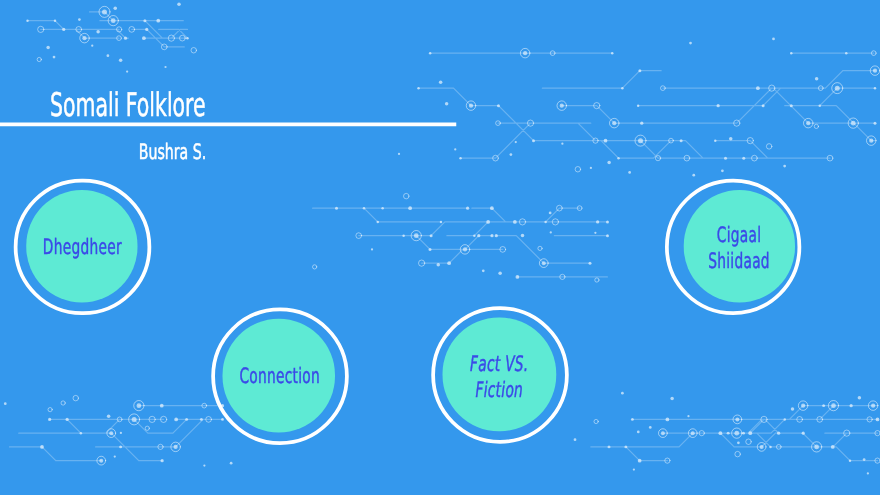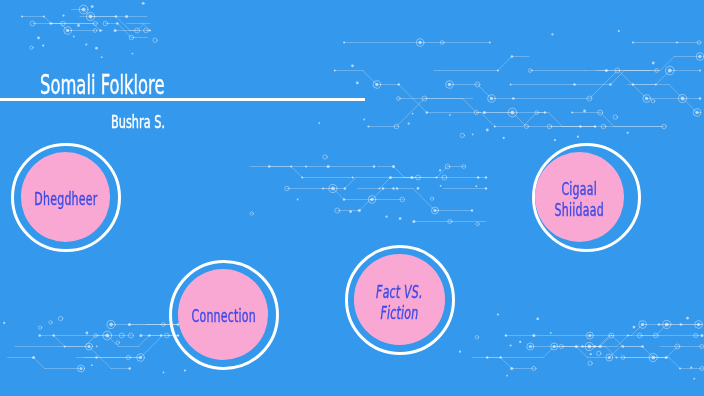--- a/index.html
+++ b/index.html
@@ -4,21 +4,21 @@
 <title>Somali Folklore</title>
 <style>
   html,body{margin:0;padding:0;background:#3498ed;}
   body{width:704px;height:396px;overflow:hidden;font-family:"DejaVu Sans",sans-serif;}
   #slide{position:relative;width:704px;height:396px;background:#3498ed;overflow:hidden;padding-left:40px;}
   #bg-pattern{position:absolute;left:0;top:0;width:704px;height:396px;}
   .title{position:absolute;left:40px;top:70px;font-size:26px;line-height:30px;color:#fff;white-space:nowrap;font-family:"DejaVu Sans Condensed","DejaVu Sans",sans-serif;font-stretch:condensed;transform:scaleX(0.70);transform-origin:left top;-webkit-text-stroke:0.4px #fff;}
   .rule{position:absolute;left:0;top:97.5px;width:364.5px;height:3.5px;background:#fff;}
   .author{position:absolute;left:111px;top:112px;font-size:17px;line-height:20px;color:#fff;white-space:nowrap;font-family:"DejaVu Sans Condensed","DejaVu Sans",sans-serif;font-stretch:condensed;transform:scaleX(0.74);transform-origin:left top;-webkit-text-stroke:0.4px #fff;}
   .bubble{position:absolute;border-radius:50%;border:3.5px solid #fff;box-sizing:border-box;}
-  .bubble .inner{position:absolute;border-radius:50%;background:#f9a8d4;display:flex;align-items:center;justify-content:center;}
+  .bubble .inner{position:absolute;border-radius:50%;background:#5eead4;display:flex;align-items:center;justify-content:center;}
   .bubble.single .lbl{transform:scaleX(0.72) translateY(1.5px) !important;}
   .bubble .lbl{text-align:center;color:#3b49e8;font-size:17px;line-height:21px;white-space:pre;font-family:"DejaVu Sans Condensed","DejaVu Sans",sans-serif;font-stretch:condensed;font-weight:normal;transform:scaleX(0.72) translateY(2.5px);letter-spacing:0.3px;-webkit-text-stroke:0.35px #3b49e8;}
 </style>
 </head>
 <body>
 
 <div id="slide">
 
   <svg id="bg-pattern" viewBox="0 0 704 396" width="704" height="396" fill="none" stroke="#ffffff" stroke-linecap="round" aria-hidden="true">
     <g>
@@ -306,26 +306,26 @@
   <div class="rule"></div>
   <div class="author">Bushra S.</div>
 
   <div id="bubbles">
   <div class="bubble single" style="left: 11.3px; top: 142.9px; width: 109.4px; height: 109.4px;">
     <div class="inner" style="left: 6.4px; top: 6.4px; width: 89.6px; height: 89.6px;">
       <div class="lbl">Dhegdheer</div>
     </div>
   </div>
   <div class="bubble" style="left: 531.9px; top: 142.9px; width: 109.4px; height: 109.4px;">
-    <div class="inner" style="left: 0; top: 6.4px; width: 89.6px; height: 89.6px;">
+    <div class="inner" style="left: 12px; top: 6.4px; width: 89.6px; height: 89.6px;">
       <div class="lbl">Cigaal
 Shiidaad</div>
     </div>
   </div>
-  <div class="bubble single" style="left: 168.8px; top: 260px; width: 110px; height: 110px;">
+  <div class="bubble single" style="left: 168.8px; top: 246px; width: 110px; height: 110px;">
     <div class="inner" style="left: 6.4px; top: 6.4px; width: 90.2px; height: 90.2px;">
       <div class="lbl">Connection</div>
     </div>
   </div>
   <div class="bubble" style="left: 345px; top: 245.1px; width: 110px; height: 110px;">
     <div class="inner" style="left: 6.4px; top: 6.4px; width: 90.2px; height: 90.2px; font-style: italic;">
       <div class="lbl">Fact VS.
 Fiction</div>
     </div>
   </div>

